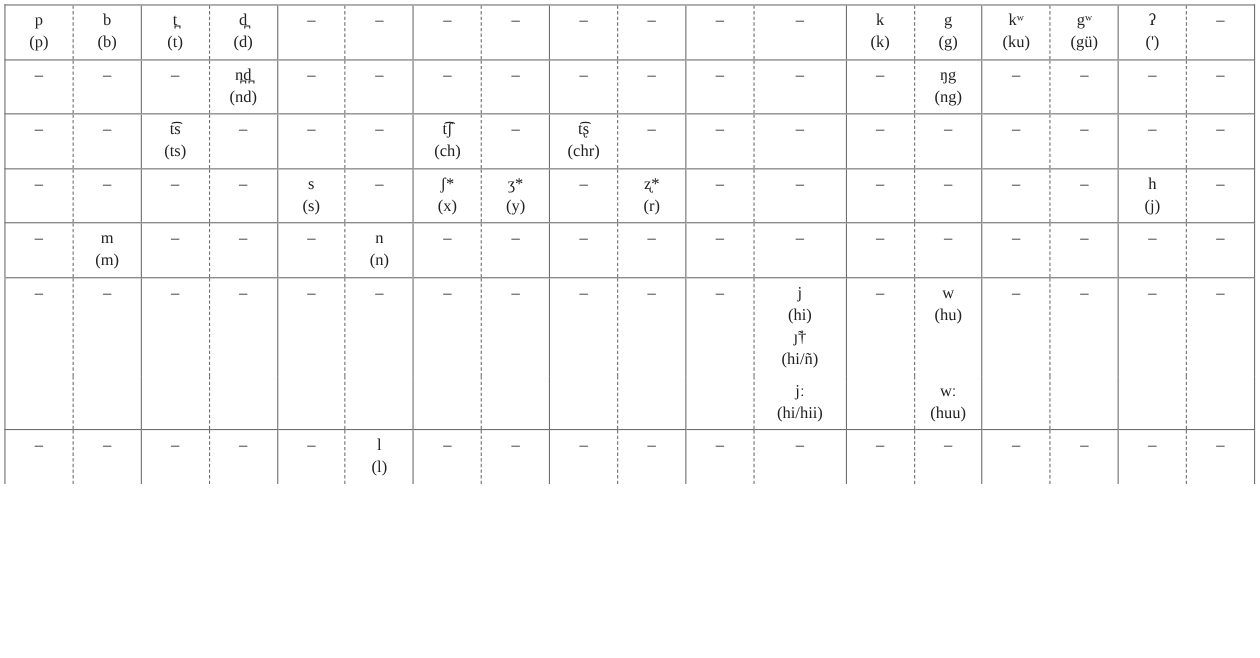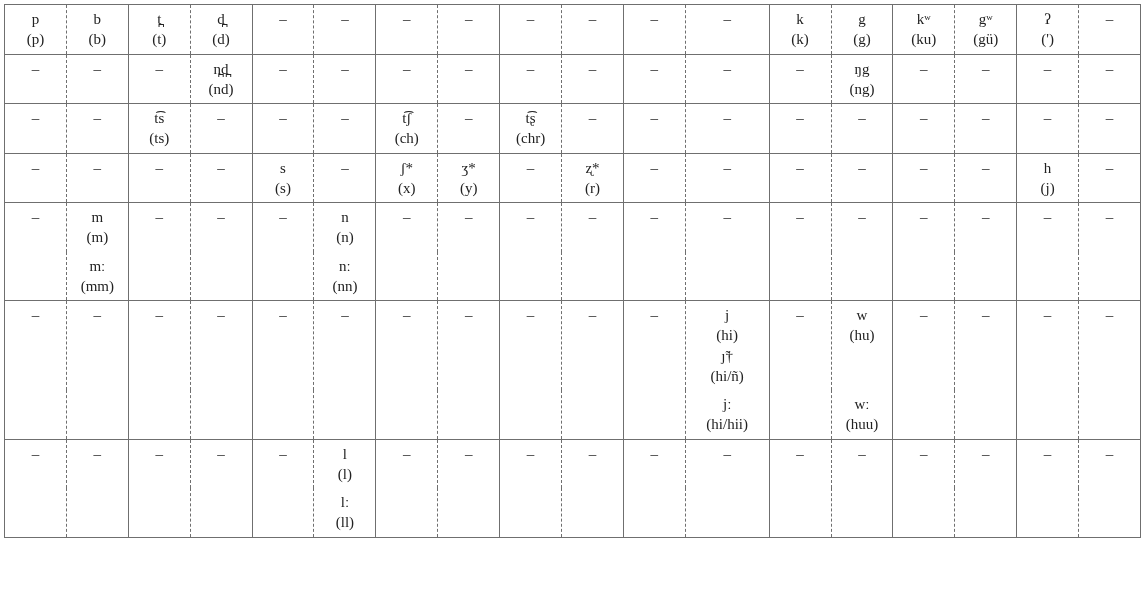--- a/index.html
+++ b/index.html
@@ -230,46 +230,20 @@
         <td><span class="dash">–</span></td>
         <td><span class="dash">–</span></td>
         <td><span class="dash">–</span></td>
         <td><span class="dash">–</span></td>
         <td><span class="dash">–</span></td>
         <td><span class="dash">–</span></td>
         <td><span class="dash">–</span></td>
         <td><span class="dash">–</span></td>
         <td><span class="dash">–</span></td>
       </tr>
-      <tr class="nobtop">
-        <td></td>
-        <td>
-          <span class="ipa">mː</span>
-          <span class="orth">(mm)</span>
-        </td>
-        <td></td>
-        <td></td>
-        <td></td>
-        <td>
-          <span class="ipa">nː</span>
-          <span class="orth">(nn)</span>
-        </td>
-        <td></td>
-        <td></td>
-        <td></td>
-        <td></td>
-        <td></td>
-        <td></td>
-        <td></td>
-        <td></td>
-        <td></td>
-        <td></td>
-        <td></td>
-        <td></td>
-      </tr>
       <tr class="nobbot">
         <td><span class="dash">–</span></td>
         <td><span class="dash">–</span></td>
         <td><span class="dash">–</span></td>
         <td><span class="dash">–</span></td>
         <td><span class="dash">–</span></td>
         <td><span class="dash">–</span></td>
         <td><span class="dash">–</span></td>
         <td><span class="dash">–</span></td>
         <td><span class="dash">–</span></td>
@@ -333,37 +307,14 @@
         <td><span class="dash">–</span></td>
         <td><span class="dash">–</span></td>
         <td><span class="dash">–</span></td>
         <td><span class="dash">–</span></td>
         <td><span class="dash">–</span></td>
         <td><span class="dash">–</span></td>
         <td><span class="dash">–</span></td>
         <td><span class="dash">–</span></td>
         <td><span class="dash">–</span></td>
       </tr>
-      <tr class="nobtop">
-        <td></td>
-        <td></td>
-        <td></td>
-        <td></td>
-        <td></td>
-        <td>
-          <span class="ipa">lː</span>
-          <span class="orth">(ll)</span>
-        </td>
-        <td></td>
-        <td></td>
-        <td></td>
-        <td></td>
-        <td></td>
-        <td></td>
-        <td></td>
-        <td></td>
-        <td></td>
-        <td></td>
-        <td></td>
-        <td></td>
-      </tr>
     </tbody>
 </table>
 
 </body></html>

